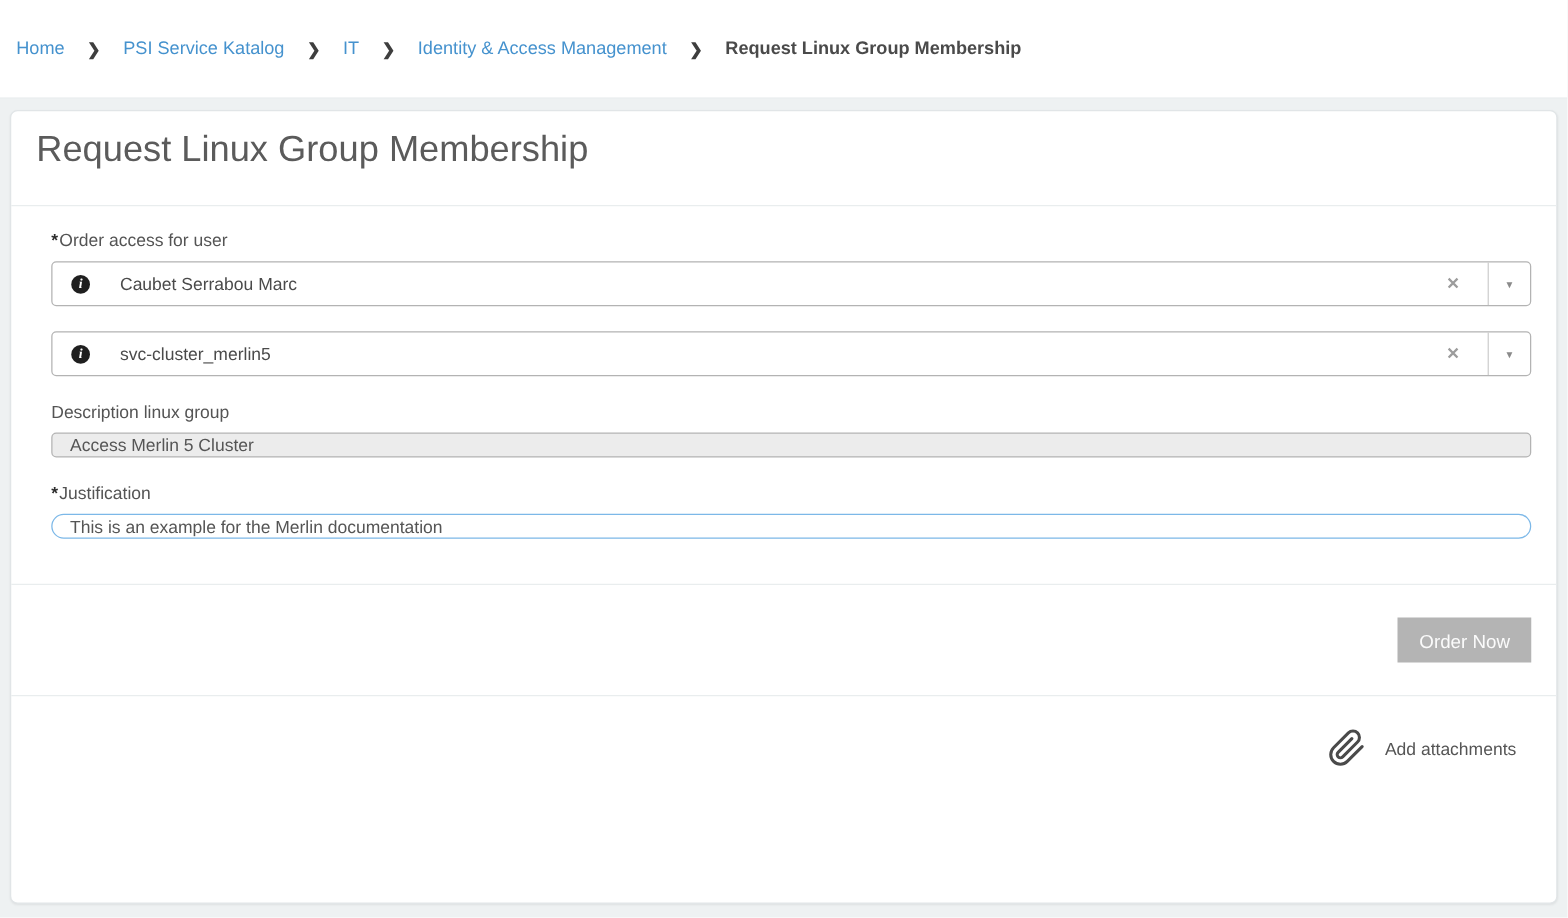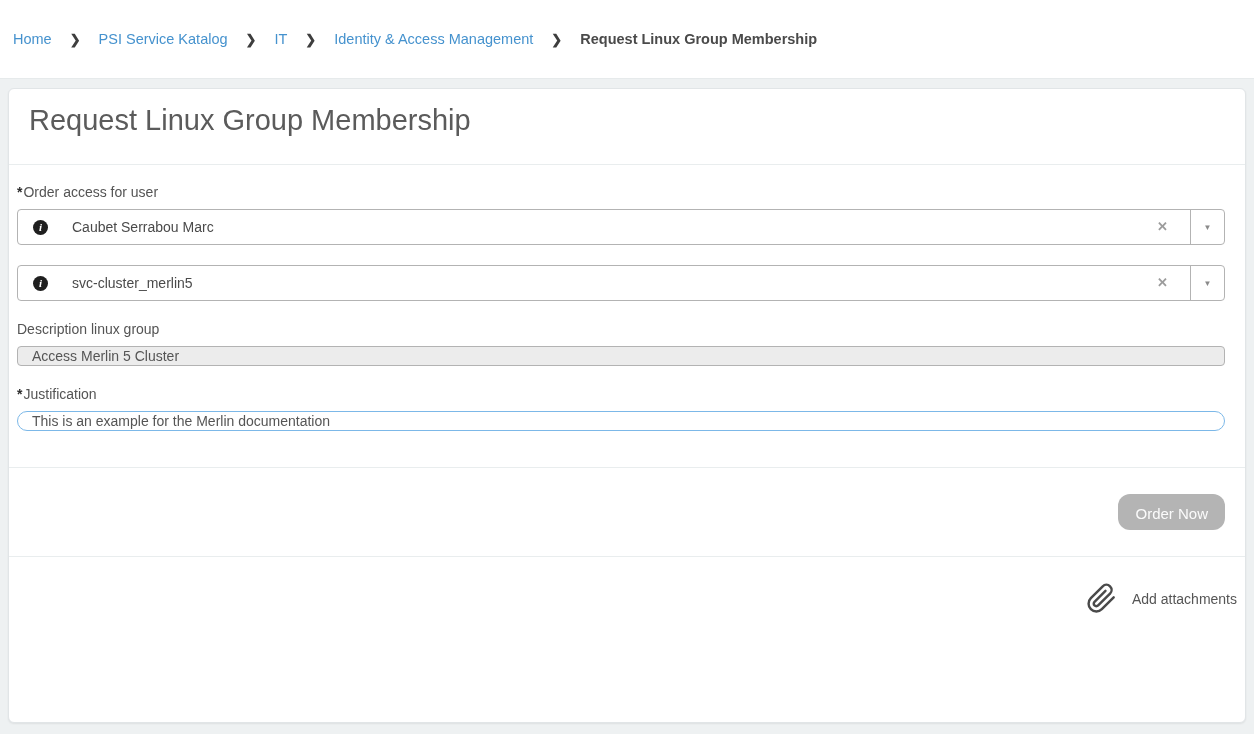--- a/index.html
+++ b/index.html
@@ -35,21 +35,21 @@
     height: 635px;
     display: flex;
     flex-direction: column;
   }
 
   .card-header { padding: 15px 20px 15px 20px; border-bottom: 1px solid #e9edee; }
   .page-title { font-size: 29px; font-weight: 400; color: #5b5b5b; margin: 0 0 12px 0; }
   .page-subtitle { font-size: 13px; color: #9b9b9b; }
 
   
-  .form-area { padding: 19px 20px 0 8px; border-bottom: 1px solid #e9edee; }
+  .form-area { padding: 19px 20px 0 32px; border-bottom: 1px solid #e9edee; }
   .field-group { margin-bottom: 20px; }
   .field-group.last { margin-bottom: 36px; }
   .field-label { font-size: 14px; color: #545454; margin-bottom: 9px; }
   .required-marker { color: #2d2d2d; font-weight: bold; margin-right: 1px; }
 
   .combobox {
     height: 36px;
     border: 1px solid #b3b3b3;
     border-radius: 4px;
     display: flex;
@@ -98,30 +98,30 @@
 
   
   .button-row {
     padding: 26px 20px;
     border-bottom: 1px solid #e9edee;
     display: flex; justify-content: flex-end;
   }
   .order-btn {
     background: #b4b4b4;
     color: #fbfbfb;
-    border: none; border-radius: 12px;
+    border: none; border-radius: 0;
     height: 36px; padding: 11px 17px;
     font-size: 15px;
     font-family: "Liberation Sans", sans-serif;
     cursor: pointer;
   }
 
   
   .attach-row {
-    padding: 26px 8px;
+    padding: 26px 32px;
     display: flex; justify-content: flex-end; align-items: center;
     gap: 15px;
   }
   .attach-link { display: flex; align-items: center; gap: 15px; cursor: pointer; }
   .paperclip-wrap { width: 31px; height: 31px; color: #4a4a4a; }
   .paperclip-wrap svg { width: 31px; height: 31px; display: block; }
   .attach-label { font-size: 14px; color: #555; }
 </style>
 </head>
 <body>

